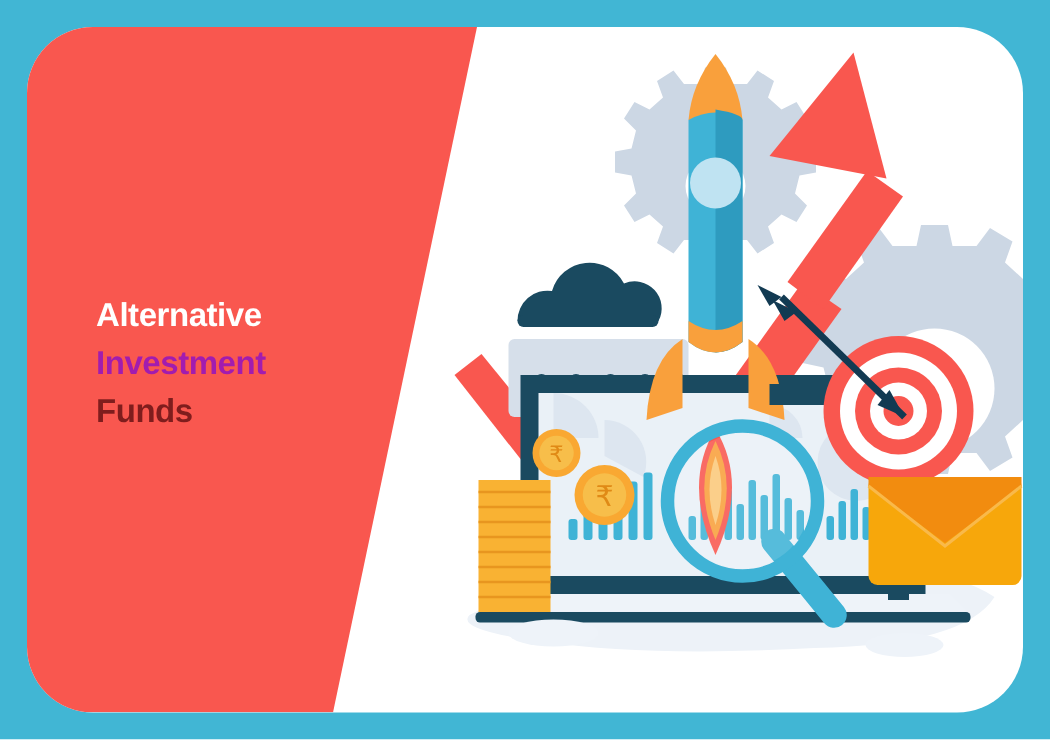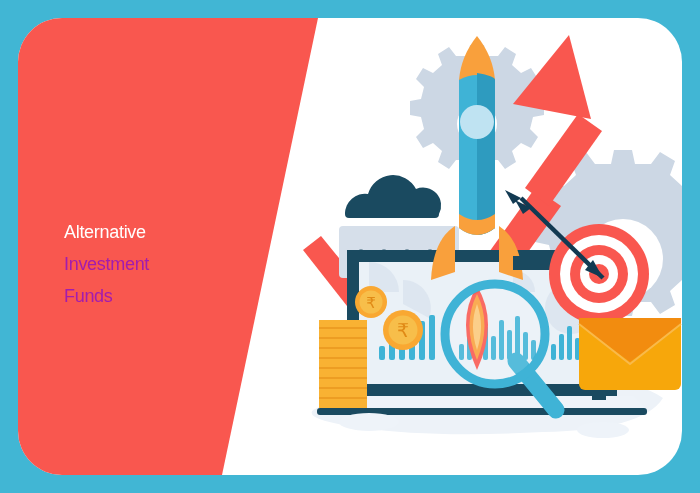--- a/index.html
+++ b/index.html
@@ -43,30 +43,30 @@
     width: 300px;
     height: 457px;
     background: #f9574f;
     clip-path: polygon(0 0, 100% 0, 68% 100%, 0 100%);
   }
 
   
   #headline {
     position: absolute;
     left: 46px;
-    top: 198px;
+    top: 176px;
     width: 230px;
-    font-size: 18px;
+    font-size: 22px;
     line-height: 32px;
-    font-weight: normal;
+    font-weight: bold;
     letter-spacing: -0.3px;
   }
   #headline .line-1 { color: #ffffff; display: block; }
   #headline .line-2 { color: #a21caf; display: block; }
-  #headline .line-3 { color: #a21caf; display: block; }
+  #headline .line-3 { color: #7f1d1d; display: block; }
 
   
   #illustration {
     position: absolute;
     left: 255px;
     top: 0;
     width: 409px;
     height: 457px;
   }
   #illustration svg { display: block; width: 100%; height: 100%; }

